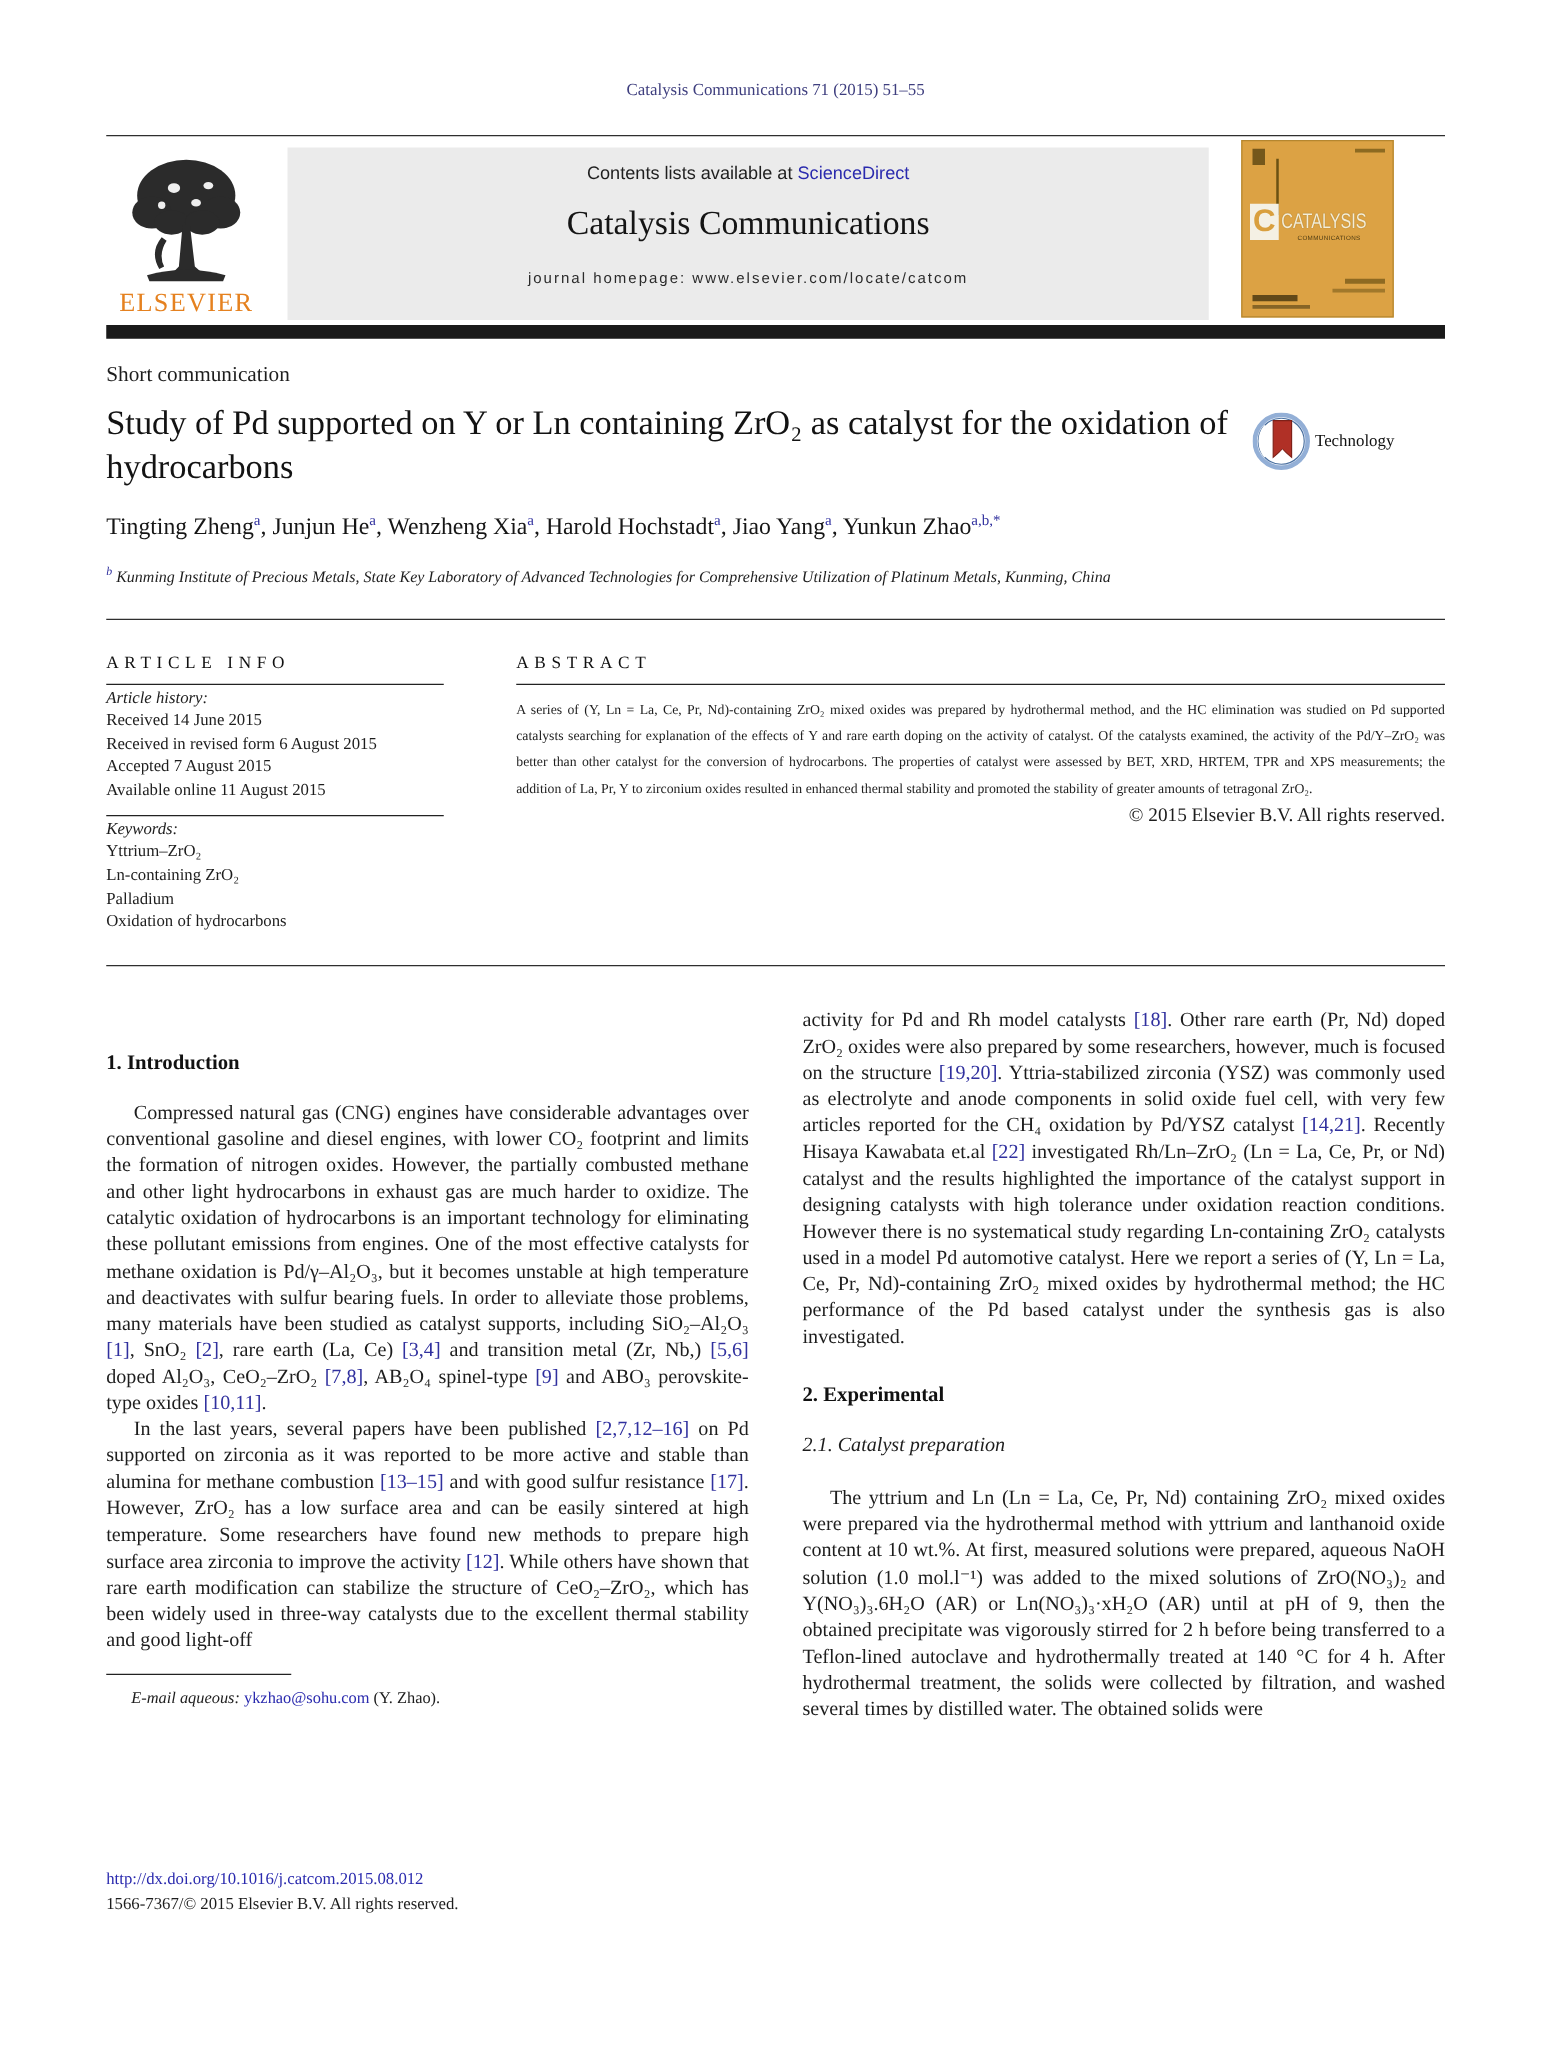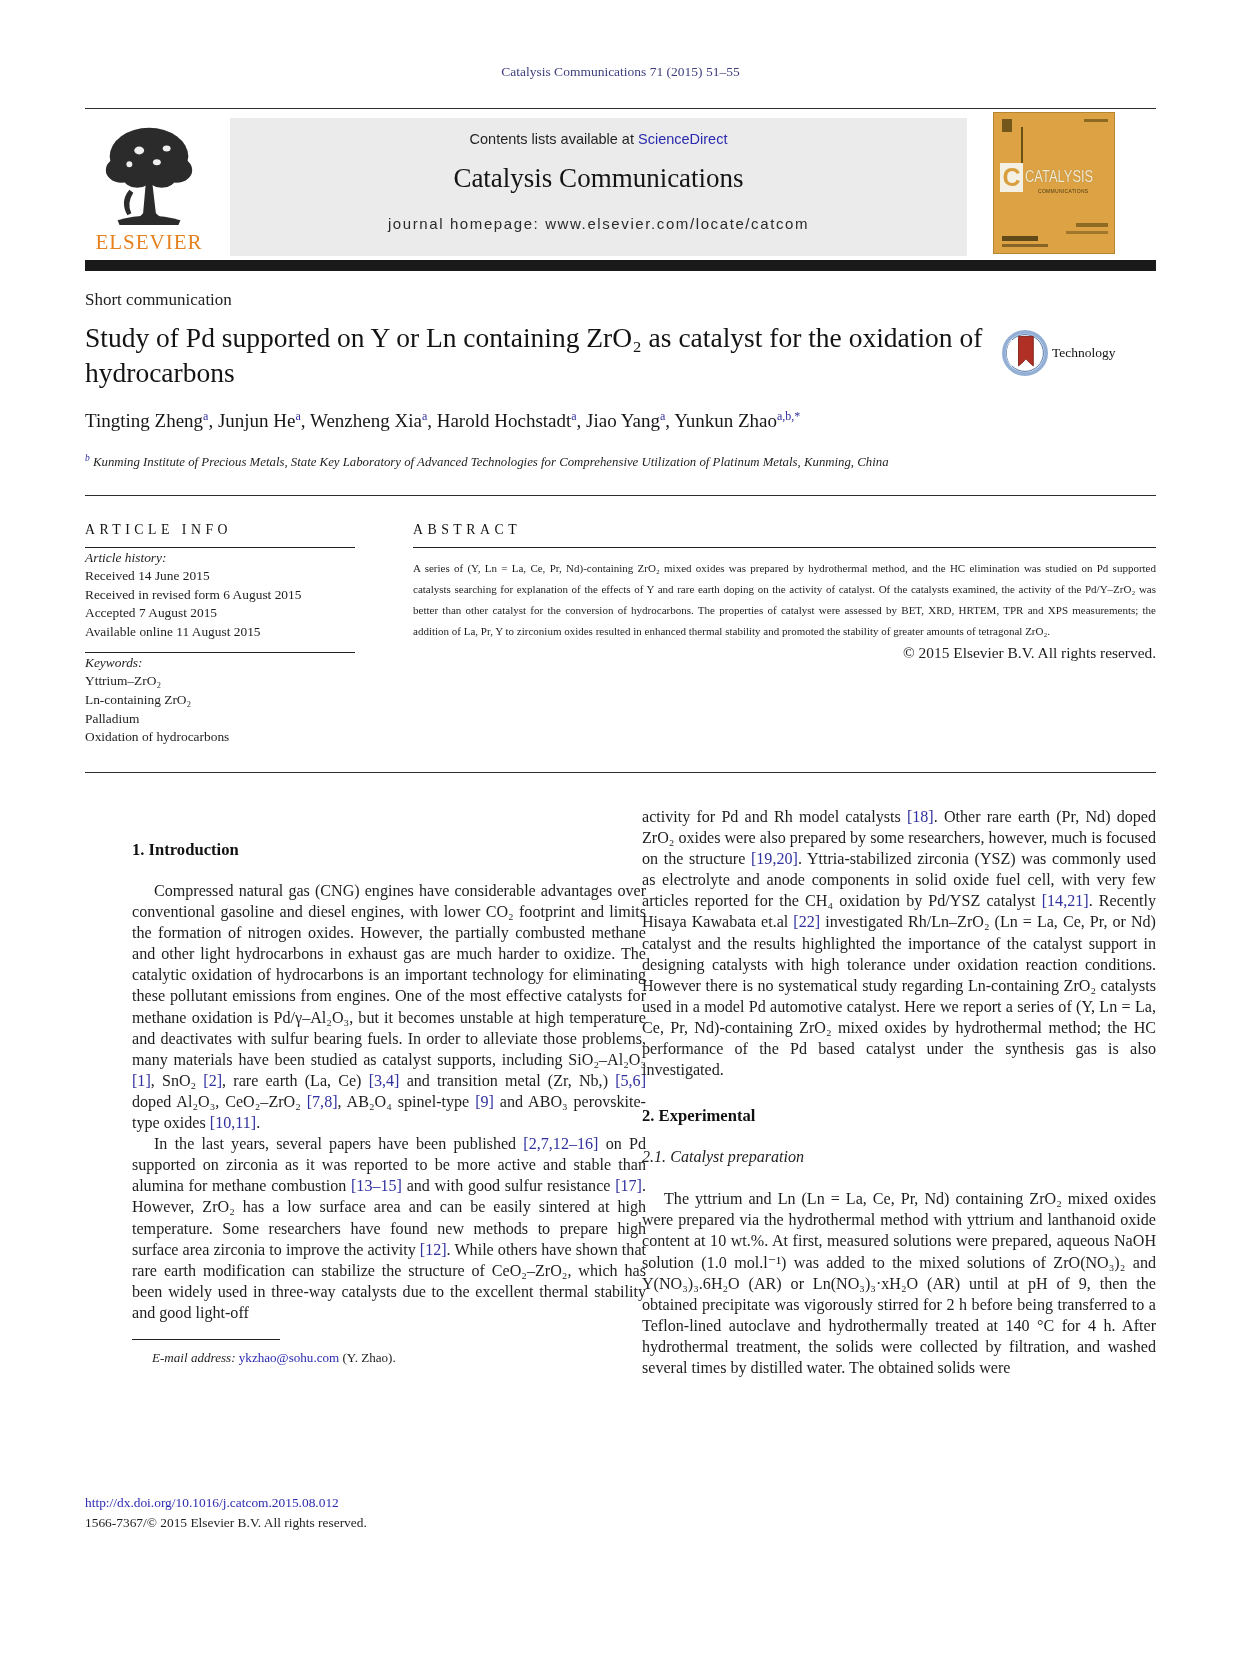--- a/index.html
+++ b/index.html
@@ -20,21 +20,21 @@
 
   
   .masthead{position:absolute;left:85px;top:117px;width:1071px;height:142px;}
   .elsevier{position:absolute;left:0;top:4px;width:128px;height:136px;text-align:center;}
   .elsevier svg{display:block;margin:0 auto;}
   .elsevier-word{font-size:21px;color:var(--elsevier-orange);letter-spacing:1px;margin-top:1px;}
   .band{position:absolute;left:145px;top:1px;width:737px;height:138px;background:var(--band-gray);text-align:center;}
   .contents-line{margin-top:13px;font-size:14.5px;color:#1f1f1f;}
   .contents-line a{color:var(--link-blue);text-decoration:none;}
   .band-title{margin-top:16px;font-size:27px;color:#141414;text-align:center;}
-  .homepage{margin-top:21px;font-size:15px;letter-spacing:1.6px;color:#2a2a2a;text-decoration:none;display:block;}
+  .homepage{margin-top:21px;font-size:12px;letter-spacing:1.6px;color:#2a2a2a;text-decoration:none;display:block;}
   .cover{position:absolute;left:908px;top:-5px;width:122px;height:142px;background:var(--cover-amber);
     overflow:hidden;border:1px solid #b5862f;box-sizing:border-box;}
   .cover-tl{position:absolute;left:8px;top:6px;width:10px;height:13px;background:#5a4512;opacity:.8;}
   .cover-tr{position:absolute;right:6px;top:6px;width:24px;height:3px;background:#6b5213;opacity:.7;}
   .cover-vline{position:absolute;left:27px;top:14px;width:2px;height:45px;background:#6b5213;}
   .cover-c{position:absolute;left:6px;top:50px;width:23px;height:29px;background:#f4f0e4;color:#d99f3e;
     font-size:25px;line-height:29px;text-align:center;font-weight:bold;}
   .cover-title{position:absolute;left:31px;top:54px;color:#f6edd5;font-size:17px;
     transform:scaleX(.76);transform-origin:left;text-shadow:0 0 1px #8a6a20;white-space:nowrap;}
   .cover-sub{position:absolute;left:44px;top:75px;color:#4c3a12;font-size:5px;letter-spacing:.3px;white-space:nowrap;}
@@ -63,21 +63,21 @@
   .info-heading{font-size:13.8px;letter-spacing:4.5px;color:#111;}
   .head-rule{height:1px;background:#222;margin-top:9px;}
   .hist-label,.kw-label{font-style:italic;font-size:13.4px;line-height:19px;}
   .hist-line,.kw-line{font-size:13.4px;line-height:18.6px;}
   .kw-rule{height:1px;background:#222;margin-top:11px;margin-bottom:0;}
   .abstract-text{margin:10px 0 0 0;font-size:11px;line-height:21px;text-align:justify;}
   .copyright{text-align:right;font-size:15.4px;margin-top:2px;}
   .rule-main{left:85px;top:772px;width:1071px;}
 
   
-  .left-col{position:absolute;left:85px;top:800px;width:514px;margin-left:47px;}
+  .left-col{position:absolute;left:85px;top:800px;width:514px;}
   .right-col{position:absolute;left:642px;top:800px;width:514px;}
   .body-p{margin:0;font-size:16.1px;line-height:21.1px;text-align:justify;color:var(--text);}
   .indent{text-indent:22px;}
   h2.sec{font-size:16.6px;margin:40px 0 20px 0;color:#111;}
   .right-col .first-p{margin-top:6px;}
   .right-col h2.sec{margin:26px 0 22px 0;}
   h3.subsec{font-size:16.1px;font-style:italic;font-weight:normal;margin:0 0 22px 0;}
   .cite{color:var(--citation-blue);}
   a.link{color:var(--link-blue);text-decoration:none;}
 
@@ -193,21 +193,21 @@
 
   <div class="rule rule-main"></div>
 
   <div class="left-col">
     <h2 class="sec">1. Introduction</h2>
     <p class="body-p indent">Compressed natural gas (CNG) engines have considerable advantages over conventional gasoline and diesel engines, with lower CO₂ footprint and limits the formation of nitrogen oxides. However, the partially combusted methane and other light hydrocarbons in exhaust gas are much harder to oxidize. The catalytic oxidation of hydrocarbons is an important technology for eliminating these pollutant emissions from engines. One of the most effective catalysts for methane oxidation is Pd/γ–Al₂O₃, but it becomes unstable at high temperature and deactivates with sulfur bearing fuels. In order to alleviate those problems, many materials have been studied as catalyst supports, including SiO₂–Al₂O₃ <span class="cite">[1]</span>, SnO₂ <span class="cite">[2]</span>, rare earth (La, Ce) <span class="cite">[3,4]</span> and transition metal (Zr, Nb,) <span class="cite">[5,6]</span> doped Al₂O₃, CeO₂–ZrO₂ <span class="cite">[7,8]</span>, AB₂O₄ spinel-type <span class="cite">[9]</span> and ABO₃ perovskite-type oxides <span class="cite">[10,11]</span>.</p>
     <p class="body-p indent">In the last years, several papers have been published <span class="cite">[2,7,12–16]</span> on Pd supported on zirconia as it was reported to be more active and stable than alumina for methane combustion <span class="cite">[13–15]</span> and with good sulfur resistance <span class="cite">[17]</span>. However, ZrO₂ has a low surface area and can be easily sintered at high temperature. Some researchers have found new methods to prepare high surface area zirconia to improve the activity <span class="cite">[12]</span>. While others have shown that rare earth modification can stabilize the structure of CeO₂–ZrO₂, which has been widely used in three-way catalysts due to the excellent thermal stability and good light-off</p>
 
     <div class="footnote">
       <div class="fn-rule"></div>
-      <p class="fn-email"><em>E-mail address:</em> <a href="#" class="link">ykzhao@sohu.com</a><span> (Y. Zhao).</span></p>
+      <p class="fn-email"><em>E-mail aqueous:</em> <a href="#" class="link">ykzhao@sohu.com</a><span> (Y. Zhao).</span></p>
     </div>
   </div>
 
   <div class="right-col">
     <p class="body-p first-p">activity for Pd and Rh model catalysts <span class="cite">[18]</span>. Other rare earth (Pr, Nd) doped ZrO₂ oxides were also prepared by some researchers, however, much is focused on the structure <span class="cite">[19,20]</span>. Yttria-stabilized zirconia (YSZ) was commonly used as electrolyte and anode components in solid oxide fuel cell, with very few articles reported for the CH₄ oxidation by Pd/YSZ catalyst <span class="cite">[14,21]</span>. Recently Hisaya Kawabata et.al <span class="cite">[22]</span> investigated Rh/Ln–ZrO₂ (Ln = La, Ce, Pr, or Nd) catalyst and the results highlighted the importance of the catalyst support in designing catalysts with high tolerance under oxidation reaction conditions. However there is no systematical study regarding Ln-containing ZrO₂ catalysts used in a model Pd automotive catalyst. Here we report a series of (Y, Ln = La, Ce, Pr, Nd)-containing ZrO₂ mixed oxides by hydrothermal method; the HC performance of the Pd based catalyst under the synthesis gas is also investigated.</p>
     <h2 class="sec">2. Experimental</h2>
     <h3 class="subsec">2.1. Catalyst preparation</h3>
     <p class="body-p indent">The yttrium and Ln (Ln = La, Ce, Pr, Nd) containing ZrO₂ mixed oxides were prepared via the hydrothermal method with yttrium and lanthanoid oxide content at 10 wt.%. At first, measured solutions were prepared, aqueous NaOH solution (1.0 mol.l⁻¹) was added to the mixed solutions of ZrO(NO₃)₂ and Y(NO₃)₃.6H₂O (AR) or Ln(NO₃)₃·xH₂O (AR) until at pH of 9, then the obtained precipitate was vigorously stirred for 2 h before being transferred to a Teflon-lined autoclave and hydrothermally treated at 140 °C for 4 h. After hydrothermal treatment, the solids were collected by filtration, and washed several times by distilled water. The obtained solids were</p>
   </div>
 

